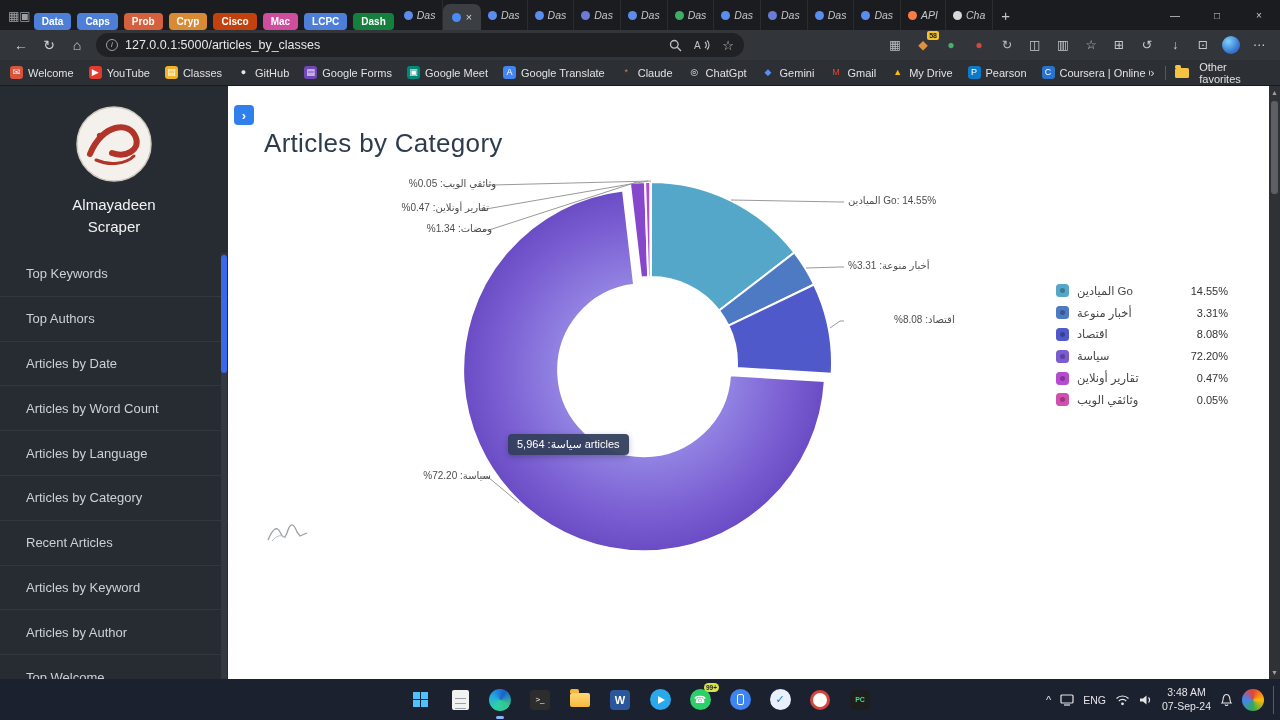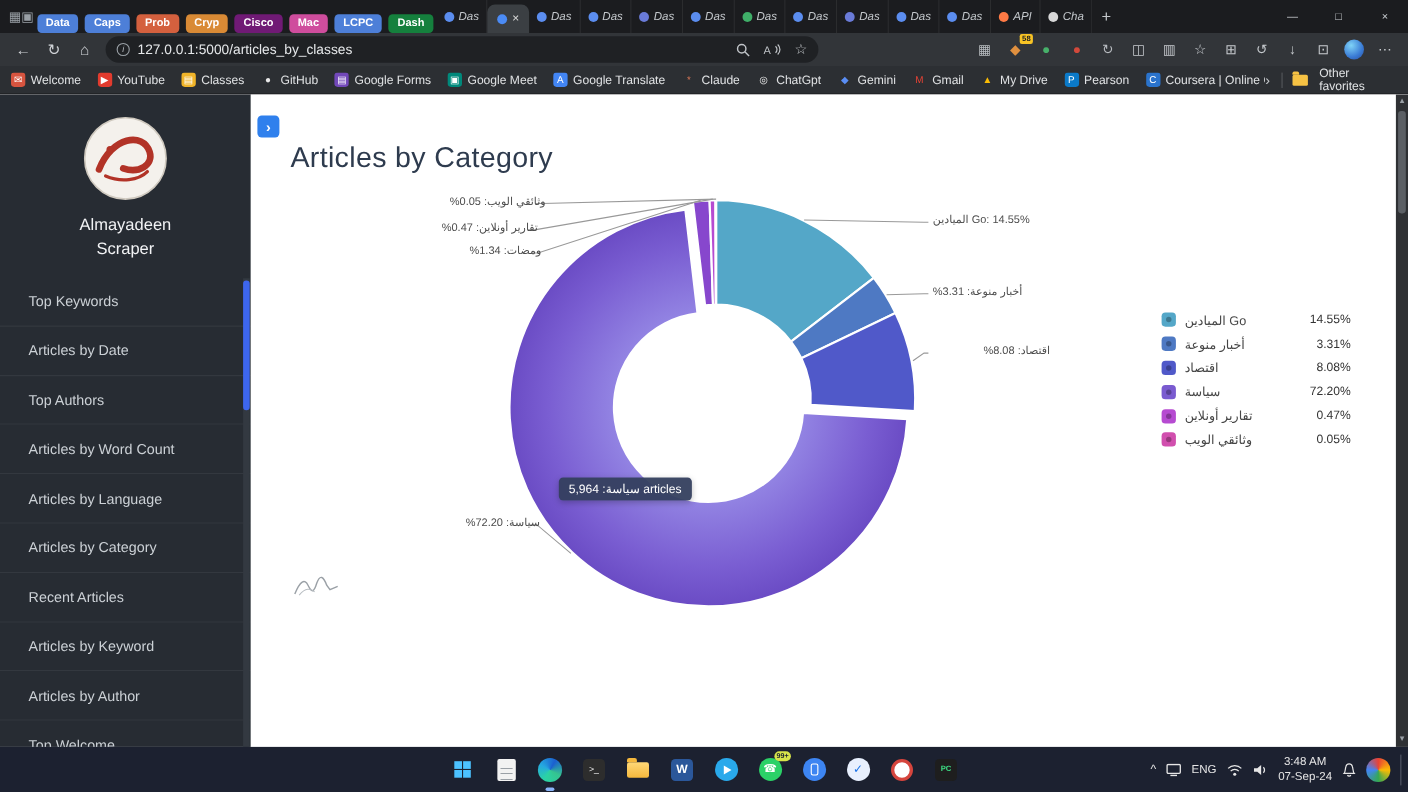--- a/index.html
+++ b/index.html
@@ -116,21 +116,21 @@
 
 <div id="app">
 
   <div id="tabstrip">
     <div id="tab-left-icons"><span class="tsicon">▦</span><span class="tsicon">▣</span></div>
     <div id="tab-items">
         <span class="group-pill" style="background: rgb(77, 127, 216);">Data</span>
         <span class="group-pill" style="background: rgb(77, 127, 216);">Caps</span>
         <span class="group-pill" style="background: rgb(212, 96, 62);">Prob</span>
         <span class="group-pill" style="background: rgb(217, 138, 53);">Cryp</span>
-        <span class="group-pill" style="background: #701a75;">Cisco</span>
+        <span class="group-pill" style="background: #c2410c;">Cisco</span>
         <span class="group-pill" style="background: rgb(207, 77, 157);">Mac</span>
         <span class="group-pill" style="background: rgb(77, 127, 216);">LCPC</span>
         <span class="group-pill" style="background: #15803d;">Dash</span>
         <div class="tab">
           <span class="fav" style="background: rgb(91, 141, 239);"></span>
           <span>Das</span>
         </div>
         <div class="tab active">
           <span class="fav" style="background: rgb(75, 139, 245);"></span>
           <span class="close">×</span>
@@ -307,24 +307,24 @@
           <circle cx="24" cy="30" r="3.2" fill="#b23327"></circle>
           <path d="M20 54 C34 60 50 58 58 50" fill="none" stroke="#b23327" stroke-width="3" stroke-linecap="round"></path>
         </svg>
         <div id="app-name">Almayadeen Scraper</div>
       </div>
       <div id="menu">
           <div class="menu-item">
             <span>Top Keywords</span>
           </div>
           <div class="menu-item">
+            <span>Top Authors</span>
+          </div>
+          <div class="menu-item">
             <span>Articles by Date</span>
-          </div>
-          <div class="menu-item">
-            <span>Top Authors</span>
           </div>
           <div class="menu-item">
             <span>Articles by Word Count</span>
           </div>
           <div class="menu-item">
             <span>Articles by Language</span>
           </div>
           <div class="menu-item">
             <span>Articles by Category</span>
           </div>

